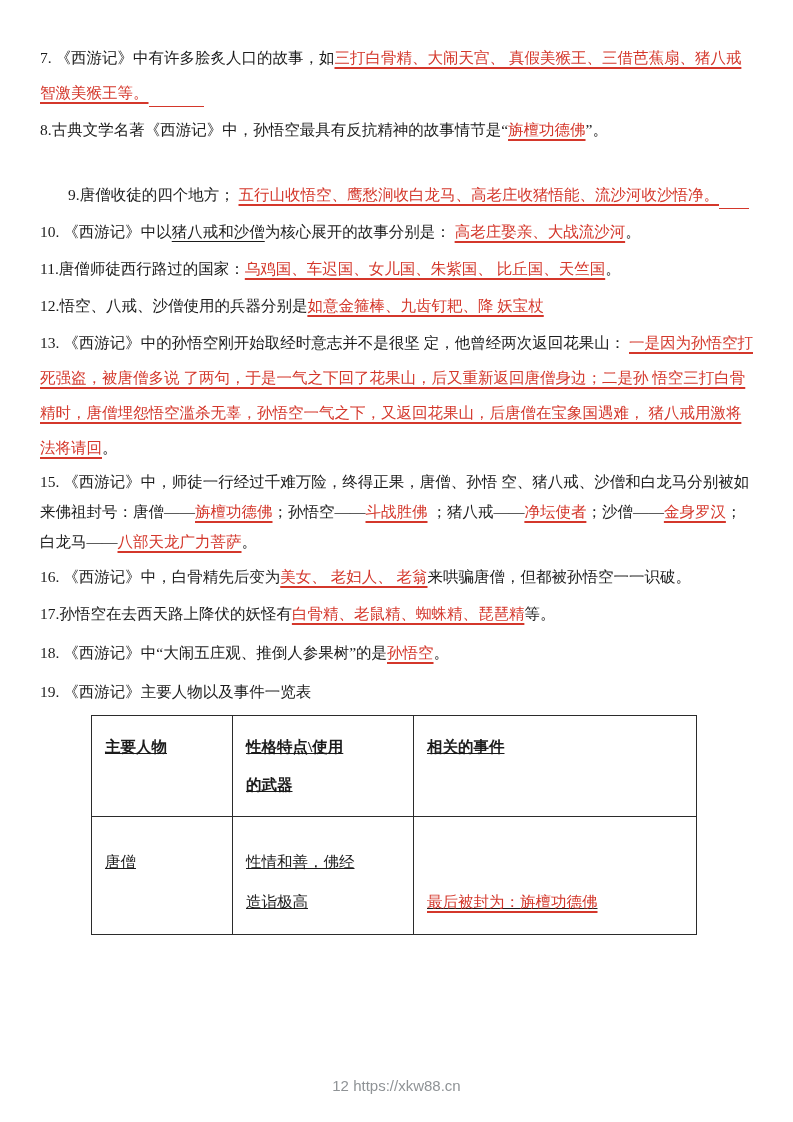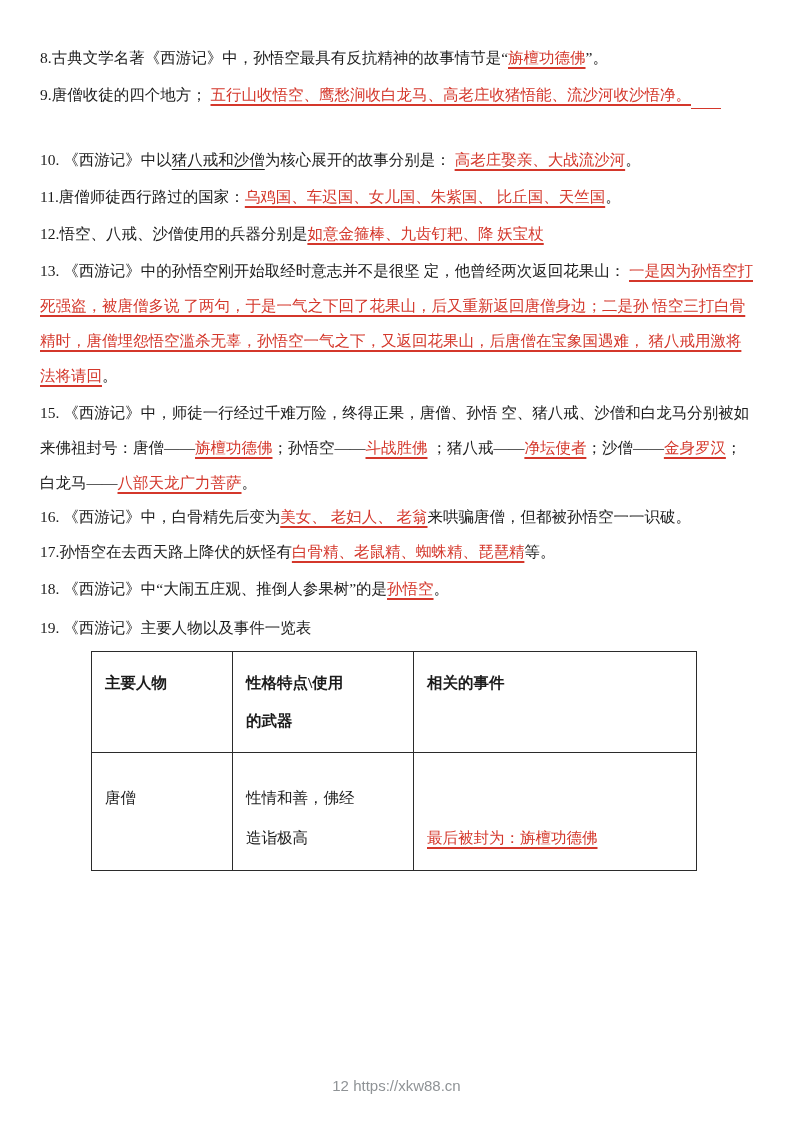--- a/index.html
+++ b/index.html
@@ -15,21 +15,21 @@
   }
   .para{
     margin:0 0 2px 0;
     font-size:15.5px;
     line-height:35px;
     text-align:left;
     word-break:break-all;
   }
   
   .para:nth-child(2){margin-bottom:4px;}
-  .para:nth-child(3){margin-top:30px;}
+  .para:nth-child(3){margin-top:30px;margin-left:28px;}
   .para:nth-child(8){line-height:30px;}
   .para:nth-child(11),.para:nth-child(12){margin-top:4px;}
   .para:nth-child(13){margin-top:16px;text-align:center;}
   .plain{color:var(--body-text,#1b1b1b);}
   .answer{
     color:var(--answer-red,#d4372b);
     text-decoration:underline;
     text-decoration-thickness:1.5px;
     text-underline-offset:4px;
   }
@@ -52,20 +52,21 @@
     width:605px;
     font-size:15.5px;
   }
   table.chars th, table.chars td{
     border:1.6px solid #2b2b2b;
     vertical-align:top;
     text-align:left;
     white-space:pre-line;
     padding:25px 8px 12px 13px;
     box-sizing:border-box;
+    text-decoration:underline;
   }
   table.chars th{
     font-weight:bold;
     line-height:38px;
     height:88px;
     padding-top:12px;
   }
   table.chars td{
     line-height:40px;
     height:82px;
@@ -86,20 +87,21 @@
     font-size:15px;
     color:var(--footer-gray,#8f9396);
   }
 </style>
 </head>
 <body>
 
 <div class="page">
 
   <div>
+      <p class="para"><span class="plain">7. 《西游记》中有许多脍炙人口的故事，如</span><span class="answer">三打白骨精、大闹天宫、 真假美猴王、三借芭蕉扇、猪八戒智激美猴王等。</span><span class="tail" style="width: 55px;"></span></p>
       <p class="para"><span class="plain">8.古典文学名著《西游记》中，孙悟空最具有反抗精神的故事情节是“</span><span class="answer">旃檀功德佛</span><span class="plain">”。</span></p>
       <p class="para"><span class="plain">9.唐僧收徒的四个地方； </span><span class="answer">五行山收悟空、鹰愁涧收白龙马、高老庄收猪悟能、流沙河收沙悟净。</span><span class="tail" style="width: 30px;"></span></p>
       <p class="para"><span class="plain">10. 《西游记》中以</span><span class="keyline">猪八戒和沙僧</span><span class="plain">为核心展开的故事分别是： </span><span class="answer">高老庄娶亲、大战流沙河</span><span class="plain">。</span></p>
       <p class="para"><span class="plain">11.唐僧师徒西行路过的国家：</span><span class="answer">乌鸡国、车迟国、女儿国、朱紫国、 比丘国、天竺国</span><span class="plain">。</span></p>
       <p class="para"><span class="plain">12.悟空、八戒、沙僧使用的兵器分别是</span><span class="answer">如意金箍棒、九齿钉耙、降 妖宝杖</span></p>
       <p class="para"><span class="plain">13. 《西游记》中的孙悟空刚开始取经时意志并不是很坚 定，他曾经两次返回花果山： </span><span class="answer">一是因为孙悟空打死强盗，被唐僧多说 了两句，于是一气之下回了花果山，后又重新返回唐僧身边；二是孙 悟空三打白骨精时，唐僧埋怨悟空滥杀无辜，孙悟空一气之下，又返回花果山，后唐僧在宝象国遇难， 猪八戒用激将法将请回</span><span class="plain">。</span></p>
       <p class="para"><span class="plain">15. 《西游记》中，师徒一行经过千难万险，终得正果，唐僧、孙悟 空、猪八戒、沙僧和白龙马分别被如来佛祖封号：唐僧——</span><span class="answer">旃檀功德佛</span><span class="plain">；孙悟空——</span><span class="answer">斗战胜佛</span><span class="plain"> ；猪八戒——</span><span class="answer">净坛使者</span><span class="plain">；沙僧——</span><span class="answer">金身罗汉</span><span class="plain">；白龙马——</span><span class="answer">八部天龙广力菩萨</span><span class="plain">。</span></p>
       <p class="para"><span class="plain">16. 《西游记》中，白骨精先后变为</span><span class="answer">美女、 老妇人、 老翁</span><span class="plain">来哄骗唐僧，但都被孙悟空一一识破。</span></p>
       <p class="para"><span class="plain">17.孙悟空在去西天路上降伏的妖怪有</span><span class="answer">白骨精、老鼠精、蜘蛛精、琵琶精</span><span class="plain">等。</span></p>
       <p class="para"><span class="plain">18. 《西游记》中“大闹五庄观、推倒人参果树”的是</span><span class="answer">孙悟空</span><span class="plain">。</span></p>

